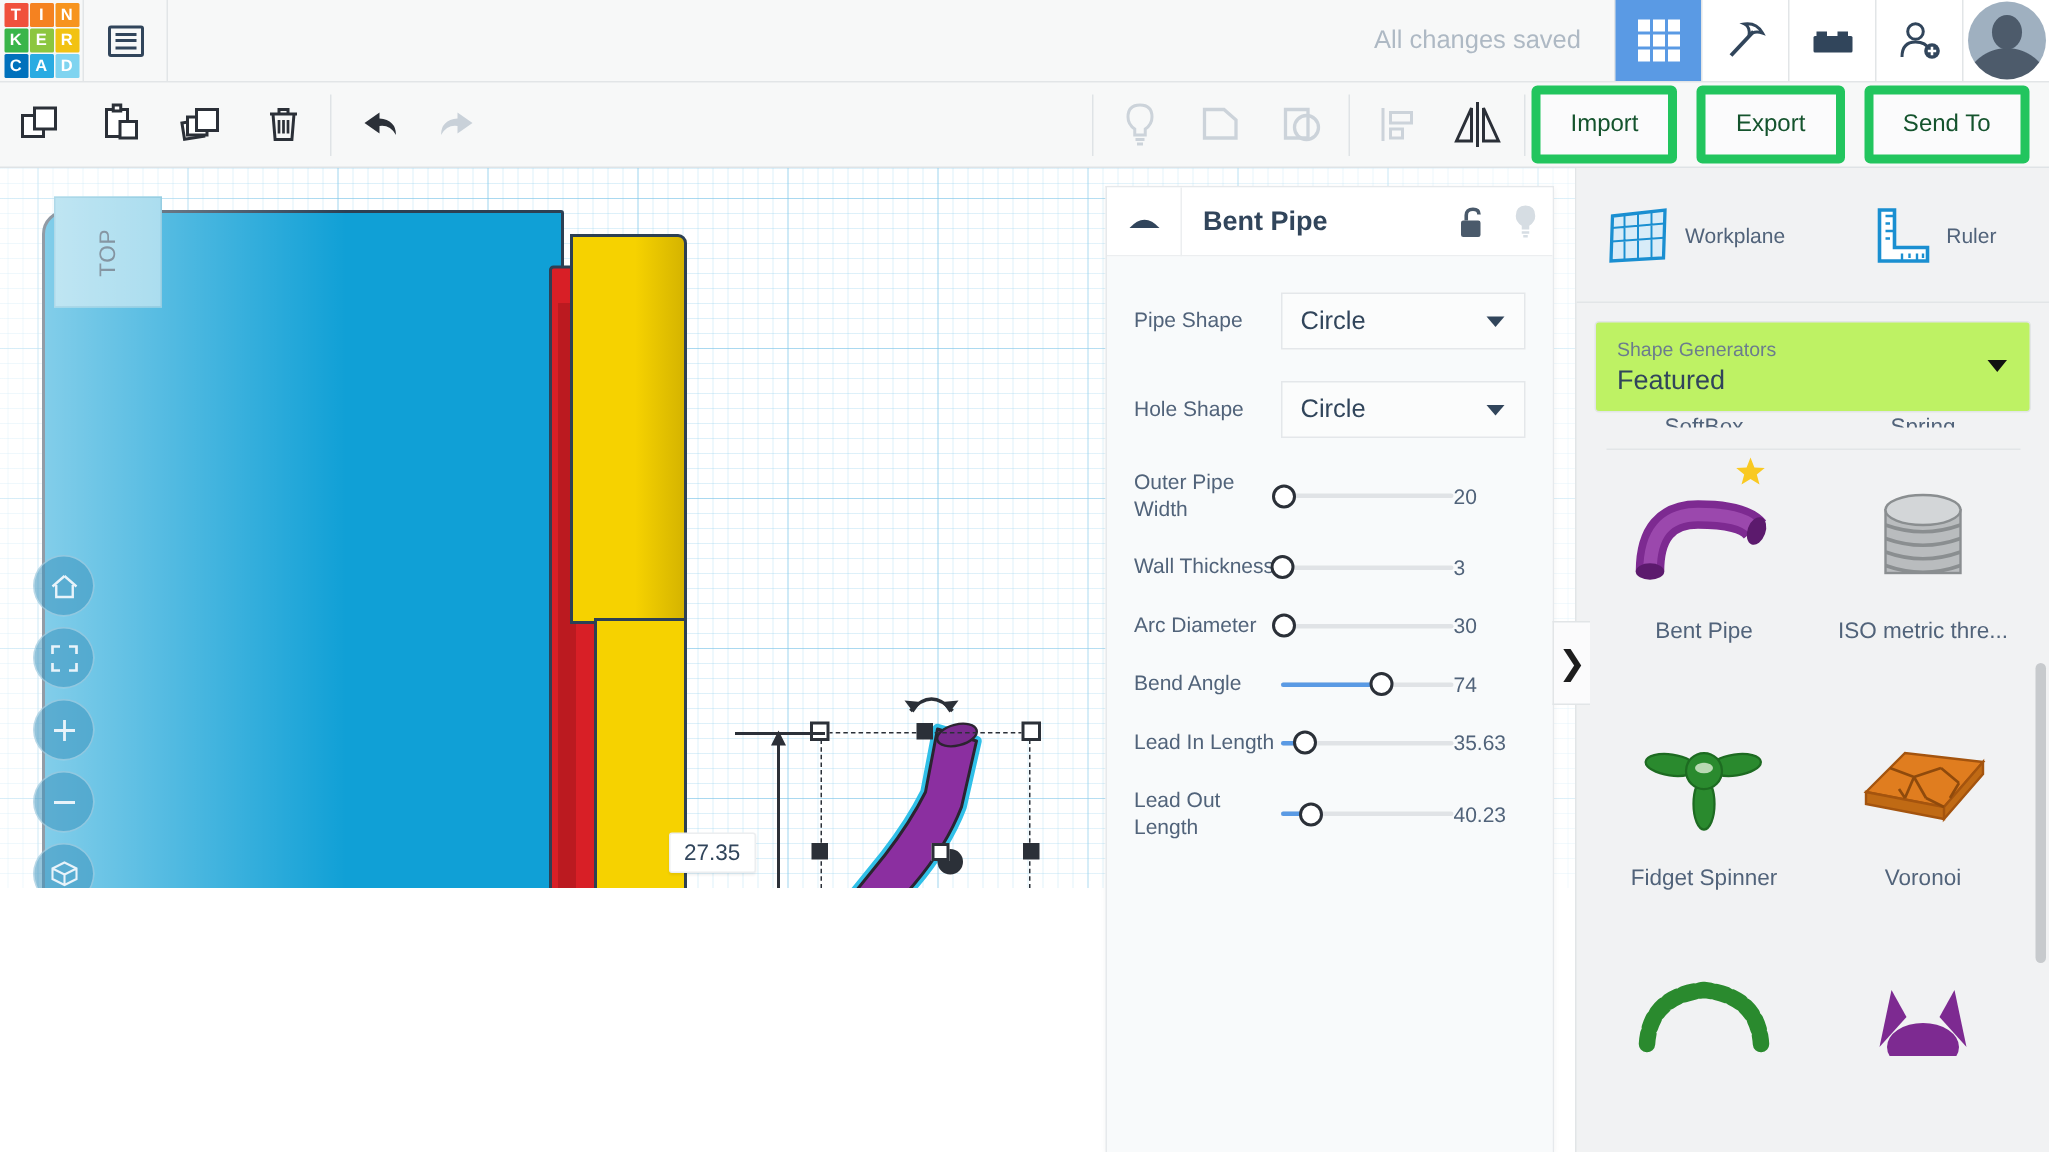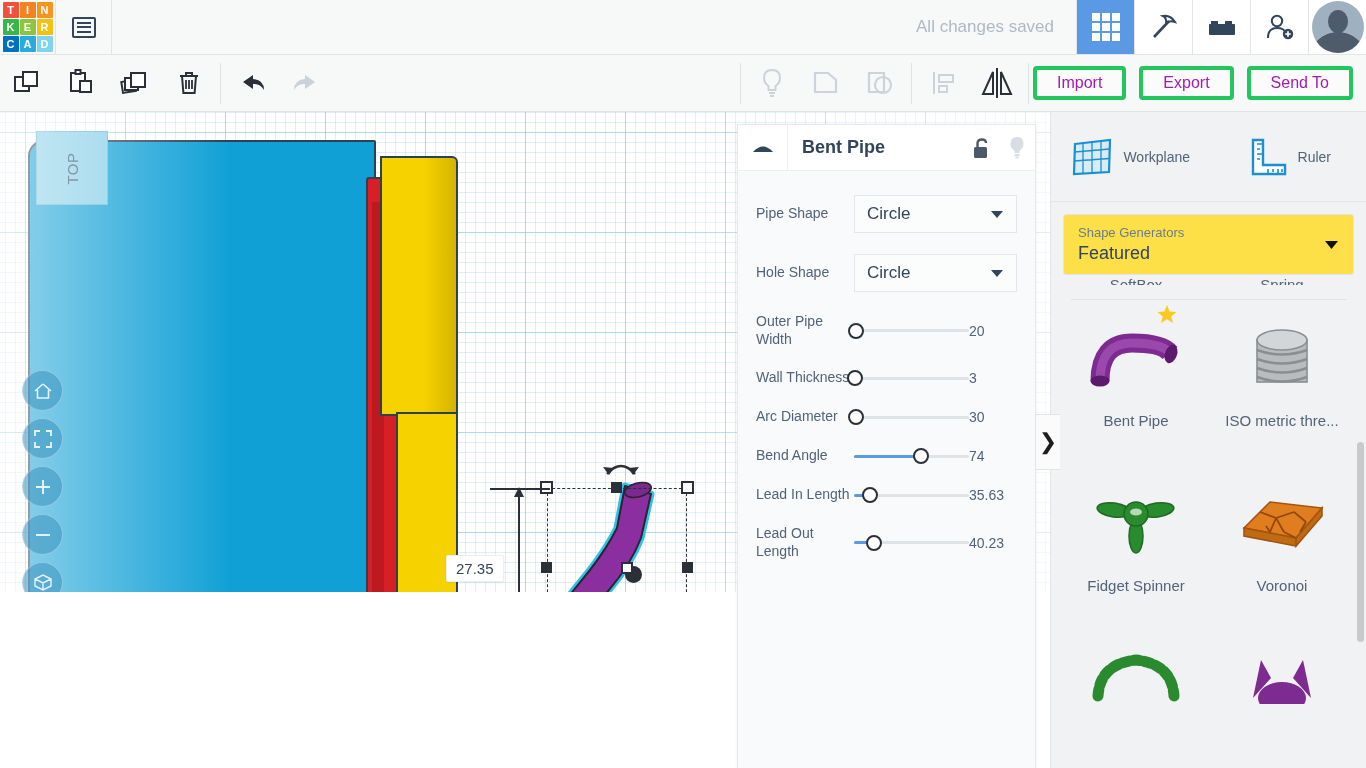--- a/index.html
+++ b/index.html
@@ -59,23 +59,23 @@
     position: absolute; left: 0; top: 55px; width: 1366px; height: 57px;
     background: #f7f8f8; border-bottom: 1px solid #dfe3e6;
     display: flex; align-items: center; z-index: 39;
   }
   .t2-btn {
     width: 54px; height: 57px; display: flex; align-items: center; justify-content: center; cursor: pointer;
   }
   .t2-sep { width: 1px; height: 41px; background: #dfe3e6; margin: 0 4px; }
   .t2-spacer { flex: 1; }
   .act-btn {
-    height: 34px; padding: 0 20px; margin-right: 13px;
-    border: 4px solid #22c55e; border-radius: 4px; background: #fbfbfc;
-    font-size: 16px; color: #a21caf; display: flex; align-items: center; cursor: pointer;
+    height: 52px; padding: 0 20px; margin-right: 13px;
+    border: 6px solid #22c55e; border-radius: 4px; background: #fbfbfc;
+    font-size: 16px; color: #14532d; display: flex; align-items: center; cursor: pointer;
   }
 
   
   .canvas {
     position: absolute; left: 0; top: 112px; width: 1050px; height: 480px;
     overflow: hidden; background: #ffffff;
     background-image:
       linear-gradient(to right, rgba(126,198,232,0.55) 1px, transparent 1px),
       linear-gradient(to bottom, rgba(126,198,232,0.55) 1px, transparent 1px),
       linear-gradient(to right, rgba(150,210,238,0.32) 1px, transparent 1px),
@@ -185,21 +185,21 @@
   .ptrack .rail { position: absolute; left: 0; right: 0; height: 3px; background: #e0e3e6; border-radius: 2px; }
   .ptrack .fill { position: absolute; left: 0; height: 3px; background: #5a9ae4; border-radius: 2px; }
   .knob { position: absolute; width: 16px; height: 16px; border-radius: 50%; background: #ffffff; border: 2px solid #2b3038; cursor: pointer; }
   .pval { width: 48px; font-size: 14px; color: #51637a; }
 
   
   .sidebar { position: absolute; left: 1050px; top: 112px; width: 316px; height: 656px; background: #f1f2f3; border-left: 1px solid #e2e5e7; z-index: 20; }
   .sb-tools { height: 90px; display: flex; background: #f1f2f3; border-bottom: 1px solid #e2e5e7; }
   .sb-tool { flex: 1; display: flex; flex-direction: row; align-items: center; justify-content: center; gap: 8px; cursor: pointer; }
   .sb-tool span { font-size: 14px; color: #51637a; }
-  .sb-drop { margin: 12px; padding: 10px 14px; background: #fde047; border: 1px solid #e2e5e7; border-radius: 3px; position: relative; cursor: pointer; }
+  .sb-drop { margin: 12px; padding: 10px 14px; background: #bef264; border: 1px solid #e2e5e7; border-radius: 3px; position: relative; cursor: pointer; }
   .sb-drop .lbl { font-size: 13px; color: #6b7c8e; margin-bottom: 3px; }
   .sb-drop .val { font-size: 18px; color: #31455b; }
   .sb-drop .caret { position: absolute; right: 14px; top: 50%; transform: translateY(-50%); }
   .gallery { position: absolute; left: 12px; top: 164px; width: 292px; height: 492px; overflow: hidden; }
   .gal-row { display: flex; }
   .gal-item { width: 146px; text-align: center; padding: 10px 0 14px 0; position: relative; cursor: pointer; }
   .gal-item .nm { font-size: 15px; color: #51637a; margin-top: 6px; }
   .gal-thumb { height: 96px; display: flex; align-items: center; justify-content: center; }
   .star { position: absolute; left: 50%; top: 4px; margin-left: 20px; }
   .divider-line { height: 1px; background: #e2e5e7; margin: 0 8px; }

